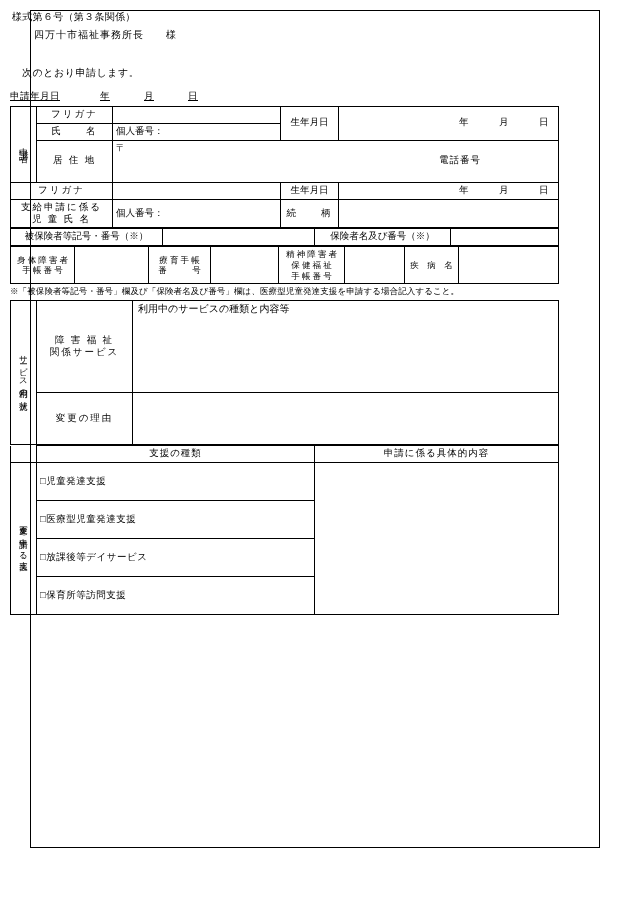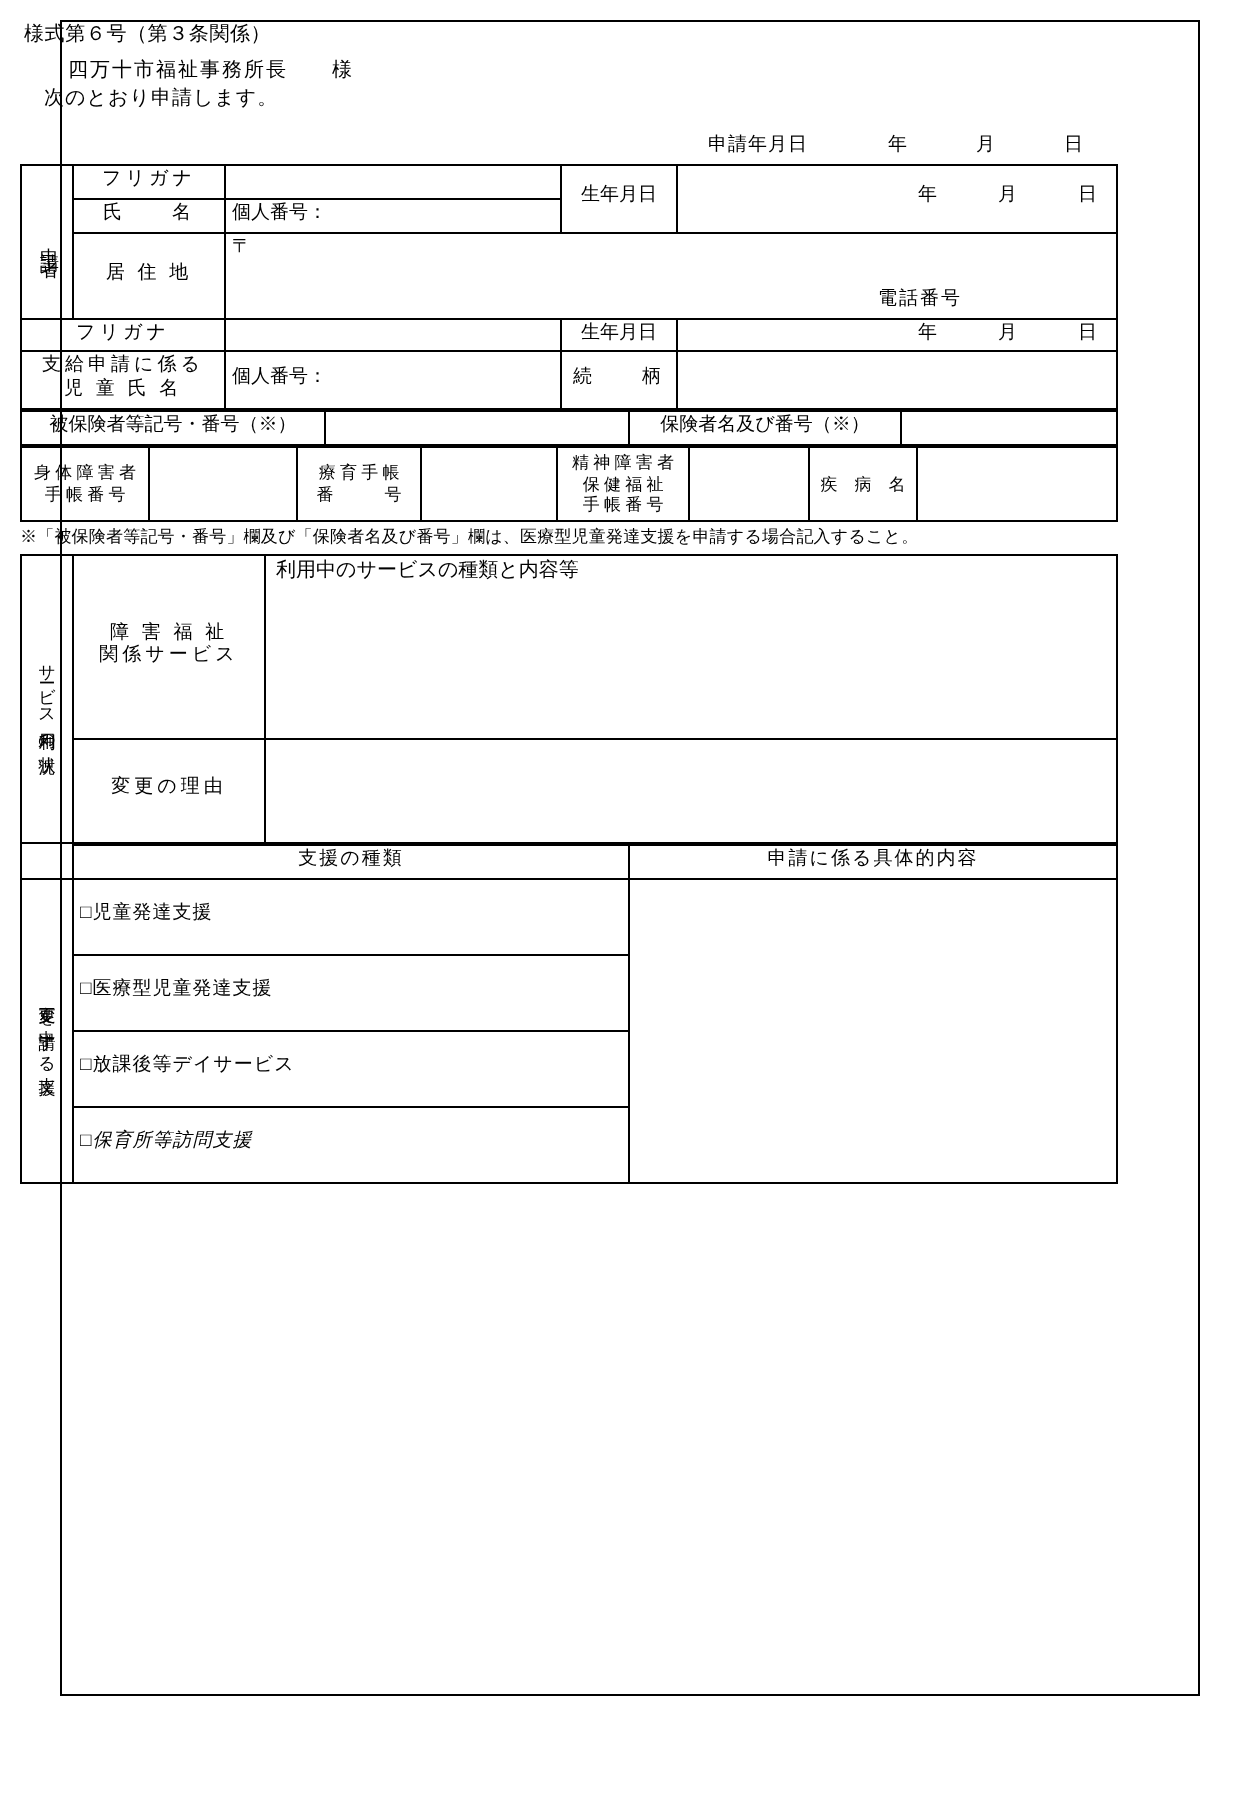--- a/index.html
+++ b/index.html
@@ -44,34 +44,35 @@
   }
   .doc-title {
     text-align: center;
     font-size: 11px;
     font-weight: bold;
     letter-spacing: 0.4px;
     margin: 0 0 14px 0;
   }
   .addressee {
     font-size: 10px;
-    margin: 0 0 0 24px;
+    margin: 0 0 24px 24px;
     letter-spacing: 1px;
   }
   .lead {
     font-size: 10px;
     margin: 0 0 10px 12px;
     letter-spacing: 0.5px;
   }
   .appdate-row {
     font-size: 9.5px;
     display: flex;
-    justify-content: flex-end;
+    justify-content: flex-start;
     margin: 0 0 3px 0;
     letter-spacing: 0.5px;
+    text-decoration: underline;
   }
   .appdate-row .lab { margin-right: 40px; }
   .appdate-row .y { margin-right: 34px; }
   .appdate-row .m { margin-right: 34px; }
   .appdate-row .d { margin-right: 18px; }
 
   table.grid {
     border-collapse: collapse;
     width: 548px;
     table-layout: fixed;
@@ -178,21 +179,21 @@
           </td>
         </tr>
         <tr>
           <td class="ctr spaced2">氏　　名</td>
           <td>個人番号：</td>
         </tr>
         <tr style="height:42px;">
           <td class="ctr spaced2">居 住 地</td>
           <td colspan="3" style="vertical-align:top;">
             <div>〒</div>
-            <div class="tel" style="margin-top:14px;">電話番号</div>
+            <div class="tel" style="">電話番号</div>
           </td>
           <td></td>
         </tr>
 
         <tr>
           <td colspan="2" class="ctr dashed-bottom" style="letter-spacing:2px;">フリガナ</td>
           <td class="dashed-bottom"></td>
           <td class="ctr">生年月日</td>
           <td>
             <div class="date-line">
@@ -312,20 +313,20 @@
           </td>
           <td class="chk">□児童発達支援</td>
           <td rowspan="4"></td>
         </tr>
         <tr style="height:38px;">
           <td class="chk">□医療型児童発達支援</td>
         </tr>
         <tr style="height:38px;">
           <td class="chk">□放課後等デイサービス</td>
         </tr>
-        <tr style="height:38px;font-style:italic;">
+        <tr style="height:38px;">
           <td class="chk">□保育所等訪問支援</td>
         </tr>
       </tbody>
     </table>
 
   </div>
 </div>
 
 </body></html>

